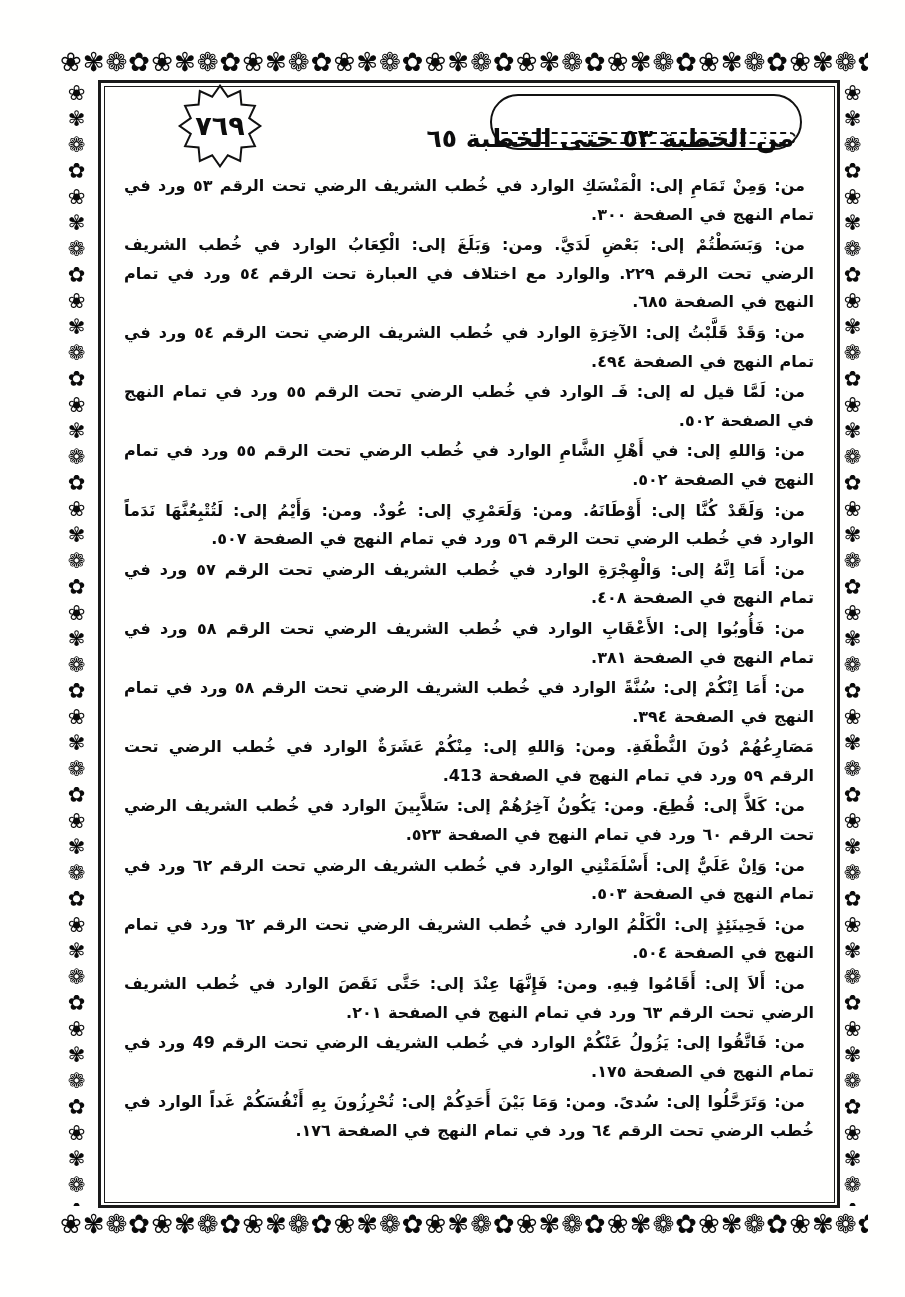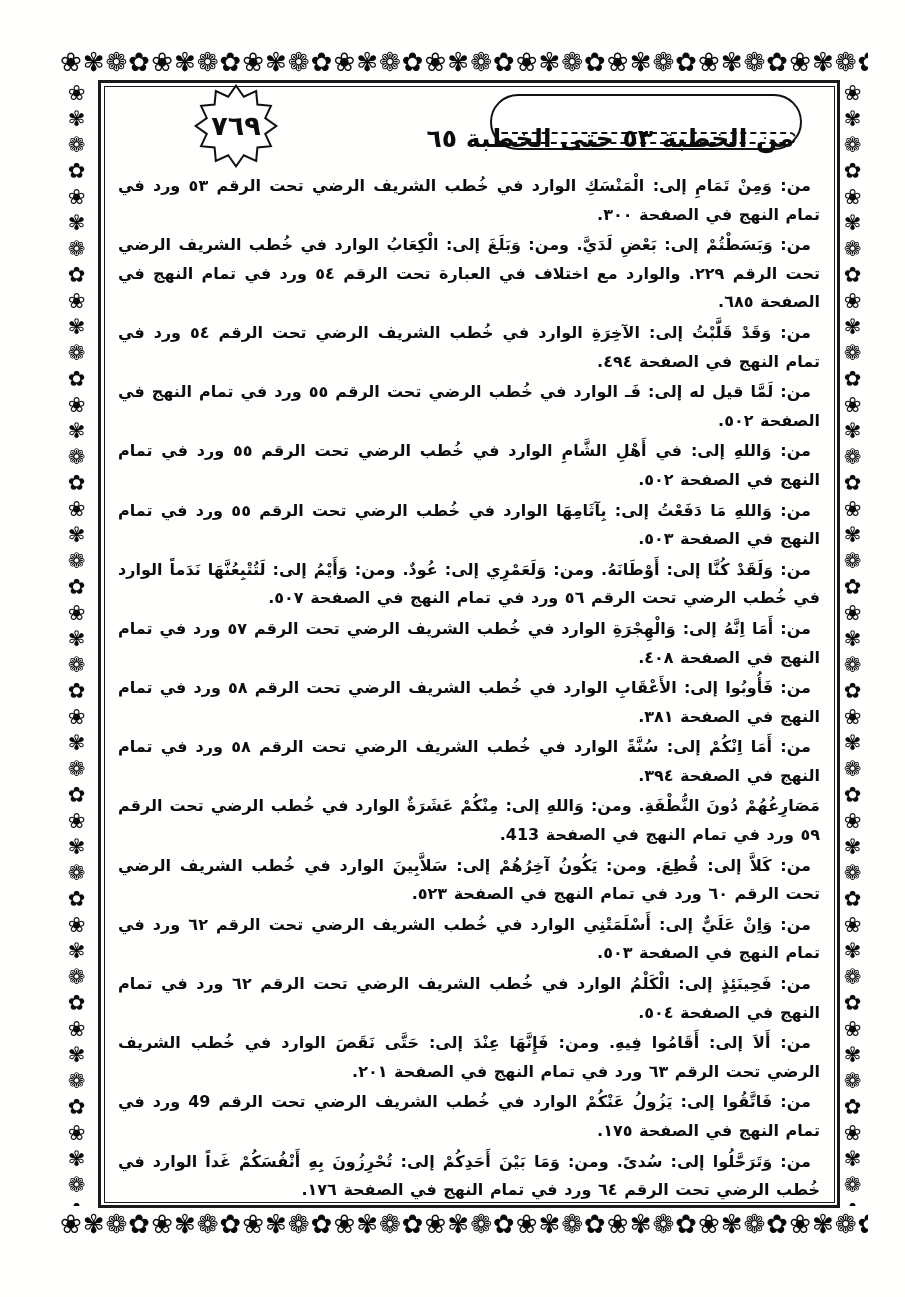--- a/index.html
+++ b/index.html
@@ -20,26 +20,26 @@
          border:3.5px solid #1a1a1a;box-sizing:border-box;}
   .frame2{position:absolute;inset:2.5px;border:1.5px solid #1a1a1a;}
   
   .content{position:absolute;left:116px;top:92px;width:706px;}
   .header{position:relative;height:72px;}
   .title-pill{position:absolute;right:20px;top:2px;width:312px;height:56px;
               border:2px solid #111;border-radius:40px;box-sizing:border-box;background:#fff;}
   .pill-dash{position:absolute;inset:4px;border:2.5px dashed #111;border-radius:34px;
              display:flex;align-items:center;justify-content:flex-start;margin-top:32px;}
   .title-text{font-size:25px;font-weight:700;letter-spacing:0.5px;white-space:nowrap;}
-  .badge{position:absolute;left:72px;top:-8px;width:96px;height:84px;}
+  .badge{position:absolute;left:56px;top:-8px;width:96px;height:84px;}
   .badge svg{position:absolute;left:0;top:0;width:100%;height:100%;}
   .badge-num{position:absolute;inset:0;display:flex;align-items:center;justify-content:center;
              font-size:27px;font-weight:700;padding-bottom:2px;}
   .entries{margin-top:8px;}
-  .entries p{margin:0 2px 2px;font-size:16px;font-weight:700;line-height:28.6px;
+  .entries p{margin:0 8px 2px;font-size:16px;font-weight:700;line-height:28.6px;
              text-align:justify;text-indent:9px;word-spacing:1px;}
   .entries p.noindent{text-indent:0;}
 </style>
 </head>
 <body>
 
 <div class="page">
 
   <div class="orn orn-h orn-top">❀✾❁✿❀✾❁✿❀✾❁✿❀✾❁✿❀✾❁✿❀✾❁✿❀✾❁✿❀✾❁✿❀✾❁✿❀✾❁✿❀✾❁✿❀✾❁✿</div>
   <div class="orn orn-h orn-bottom">❀✾❁✿❀✾❁✿❀✾❁✿❀✾❁✿❀✾❁✿❀✾❁✿❀✾❁✿❀✾❁✿❀✾❁✿❀✾❁✿❀✾❁✿❀✾❁✿</div>
@@ -65,21 +65,20 @@
         <span class="badge-num">٧٦٩</span>
       </div>
     </div>
 
     <div class="entries">
       <p>من: وَمِنْ تَمَامِ إلى: الْمَنْسَكِ الوارد في خُطب الشريف الرضي تحت الرقم ٥٣ ورد في تمام النهج في الصفحة ٣٠٠.</p>
       <p>من: وَبَسَطْتُمْ إلى: بَعْضِ لَدَيَّ. ومن: وَبَلَغَ إلى: الْكِعَابُ الوارد في خُطب الشريف الرضي تحت الرقم ٢٢٩. والوارد مع اختلاف في العبارة تحت الرقم ٥٤ ورد في تمام النهج في الصفحة ٦٨٥.</p>
       <p>من: وَقَدْ قَلَّبْتُ إلى: الآخِرَةِ الوارد في خُطب الشريف الرضي تحت الرقم ٥٤ ورد في تمام النهج في الصفحة ٤٩٤.</p>
       <p>من: لَمَّا قيل له إلى: فَـ الوارد في خُطب الرضي تحت الرقم ٥٥ ورد في تمام النهج في الصفحة ٥٠٢.</p>
       <p>من: وَاللهِ إلى: في أَهْلِ الشَّامِ الوارد في خُطب الرضي تحت الرقم ٥٥ ورد في تمام النهج في الصفحة ٥٠٢.</p>
-      <p>من: وَاللهِ مَا دَفَعْتُ إلى: بِآثَامِهَا الوارد في خُطب الرضي تحت الرقم ٥٥ ورد في تمام النهج في الصفحة ٥٠٣.</p>
       <p>من: وَلَقَدْ كُنَّا إلى: أَوْطَانَهُ. ومن: وَلَعَمْرِي إلى: عُودٌ. ومن: وَأَيْمُ إلى: لَتُتْبِعُنَّهَا نَدَماً الوارد في خُطب الرضي تحت الرقم ٥٦ ورد في تمام النهج في الصفحة ٥٠٧.</p>
       <p>من: أَمَا اِنَّهُ إلى: وَالْهِجْرَةِ الوارد في خُطب الشريف الرضي تحت الرقم ٥٧ ورد في تمام النهج في الصفحة ٤٠٨.</p>
       <p>من: فَأُوبُوا إلى: الأَعْقَابِ الوارد في خُطب الشريف الرضي تحت الرقم ٥٨ ورد في تمام النهج في الصفحة ٣٨١.</p>
       <p>من: أَمَا اِنْكُمْ إلى: سُنَّةً الوارد في خُطب الشريف الرضي تحت الرقم ٥٨ ورد في تمام النهج في الصفحة ٣٩٤.</p>
       <p class="noindent">مَصَارِعُهُمْ دُونَ النُّطْفَةِ. ومن: وَاللهِ إلى: مِنْكُمْ عَشَرَةٌ الوارد في خُطب الرضي تحت الرقم ٥٩ ورد في تمام النهج في الصفحة 413.</p>
       <p>من: كَلاَّ إلى: قُطِعَ. ومن: يَكُونُ آخِرُهُمْ إلى: سَلاَّبِينَ الوارد في خُطب الشريف الرضي تحت الرقم ٦٠ ورد في تمام النهج في الصفحة ٥٢٣.</p>
       <p>من: وَاِنْ عَلَيٌّ إلى: أَسْلَمَتْنِي الوارد في خُطب الشريف الرضي تحت الرقم ٦٢ ورد في تمام النهج في الصفحة ٥٠٣.</p>
       <p>من: فَحِينَئِذٍ إلى: الْكَلْمُ الوارد في خُطب الشريف الرضي تحت الرقم ٦٢ ورد في تمام النهج في الصفحة ٥٠٤.</p>
       <p>من: أَلاَ إلى: أَقَامُوا فِيهِ. ومن: فَإِنَّهَا عِنْدَ إلى: حَتَّى نَقَصَ الوارد في خُطب الشريف الرضي تحت الرقم ٦٣ ورد في تمام النهج في الصفحة ٢٠١.</p>
       <p>من: فَاتَّقُوا إلى: يَزُولُ عَنْكُمْ الوارد في خُطب الشريف الرضي تحت الرقم 49 ورد في تمام النهج في الصفحة ١٧٥.</p>

